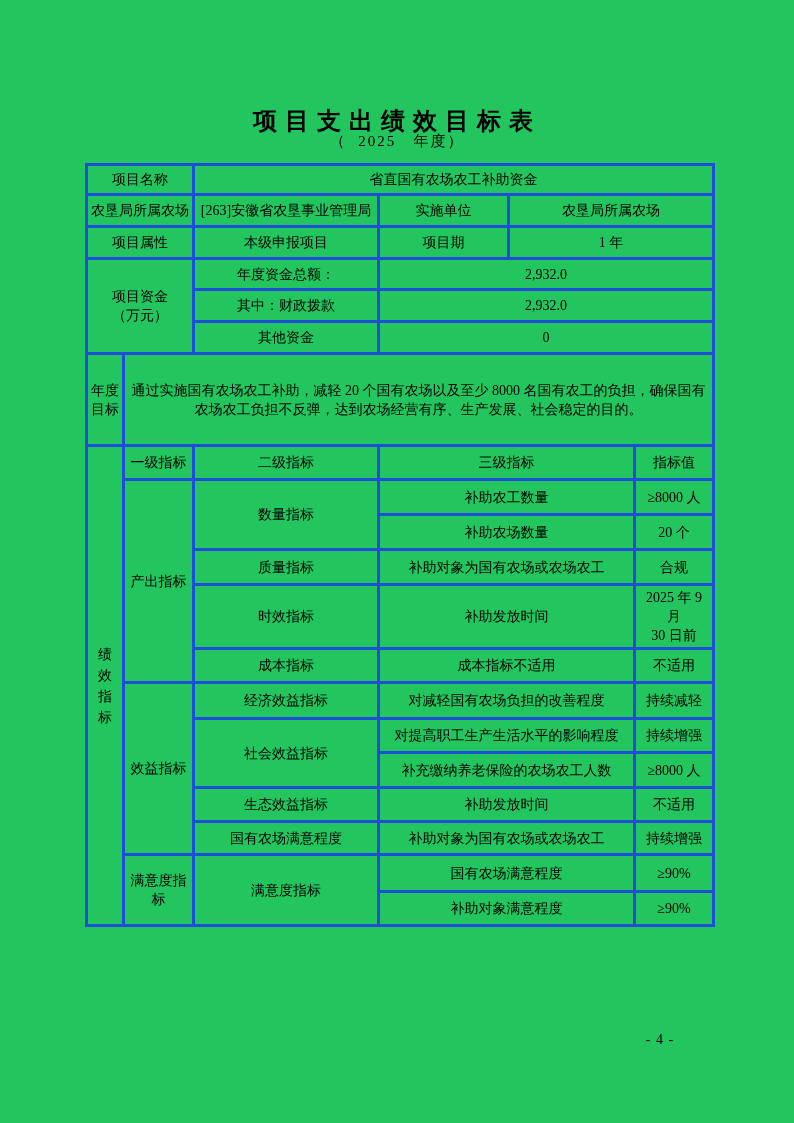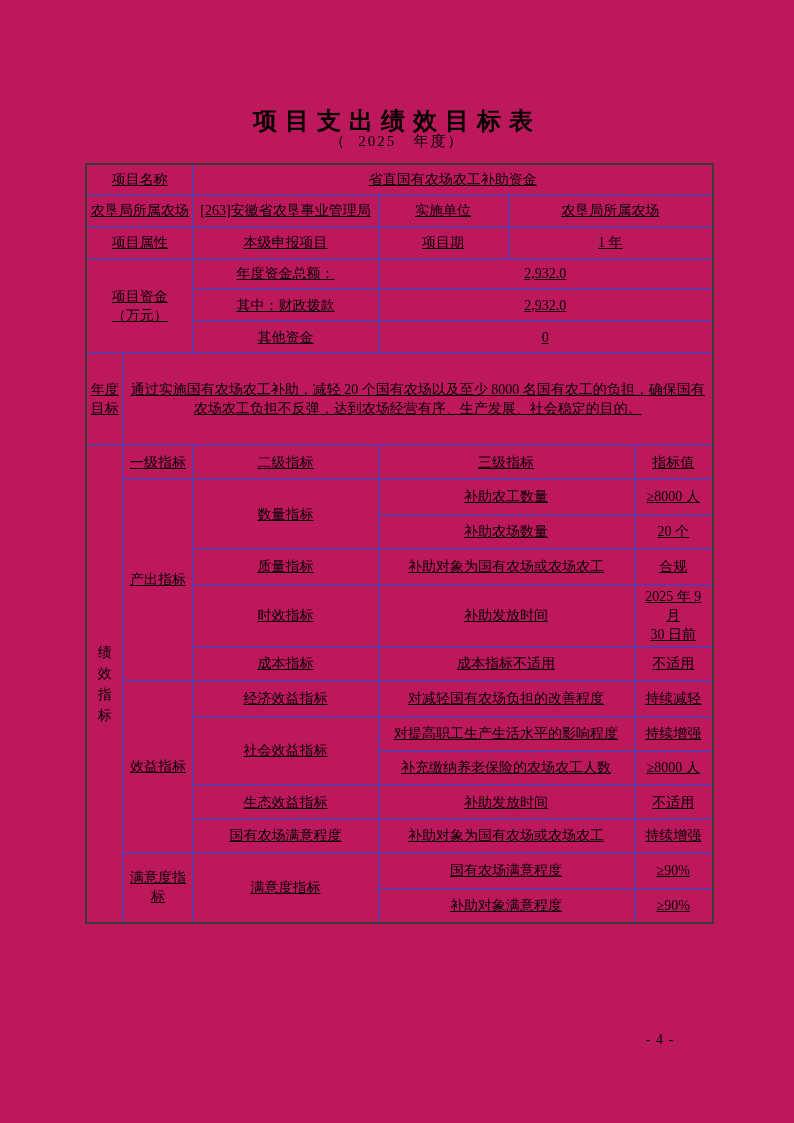--- a/index.html
+++ b/index.html
@@ -1,21 +1,21 @@
 <!DOCTYPE html>
 <html><head>
 <meta charset="utf-8">
 <style>
   * { margin: 0; padding: 0; box-sizing: border-box; }
   html, body { background: #ffffff; }
   .page {
     position: relative;
     width: 794px;
     height: 1123px;
-    background: #be185d;
+    background: #22c55e;
     font-family: "Liberation Serif", "DejaVu Serif", serif;
     color: #000000;
     overflow: hidden;
   }
   .doc-title {
     position: absolute;
     top: 107px;
     left: 0;
     width: 100%;
     text-align: center;
@@ -39,27 +39,26 @@
     position: absolute;
     top: 163px;
     left: 85px;
     width: 627px;
     border-collapse: collapse;
     table-layout: fixed;
     border: 2px solid #3a3a3a;
     font-size: 14px;
   }
   table.main td {
-    border: 1px solid #1d4ed8;
+    border: 3px solid #1d4ed8;
     text-align: center;
     vertical-align: middle;
     padding: 2px 3px;
     line-height: 19px;
     word-break: break-all;
-    text-decoration: underline;
   }
   td.pre { white-space: pre-line; }
   td.left-pad-sm { text-align: left; padding-left: 6px; }
   td.left-pad-lg { text-align: left; padding-left: 21px; }
   td.goal-label { padding: 1px; line-height: 20px; margin-top: 42px; }
   td.goal-text {
     text-align: left;
     padding: 4px 3px 4px 3px;
     line-height: 21px;
     word-break: break-all;

